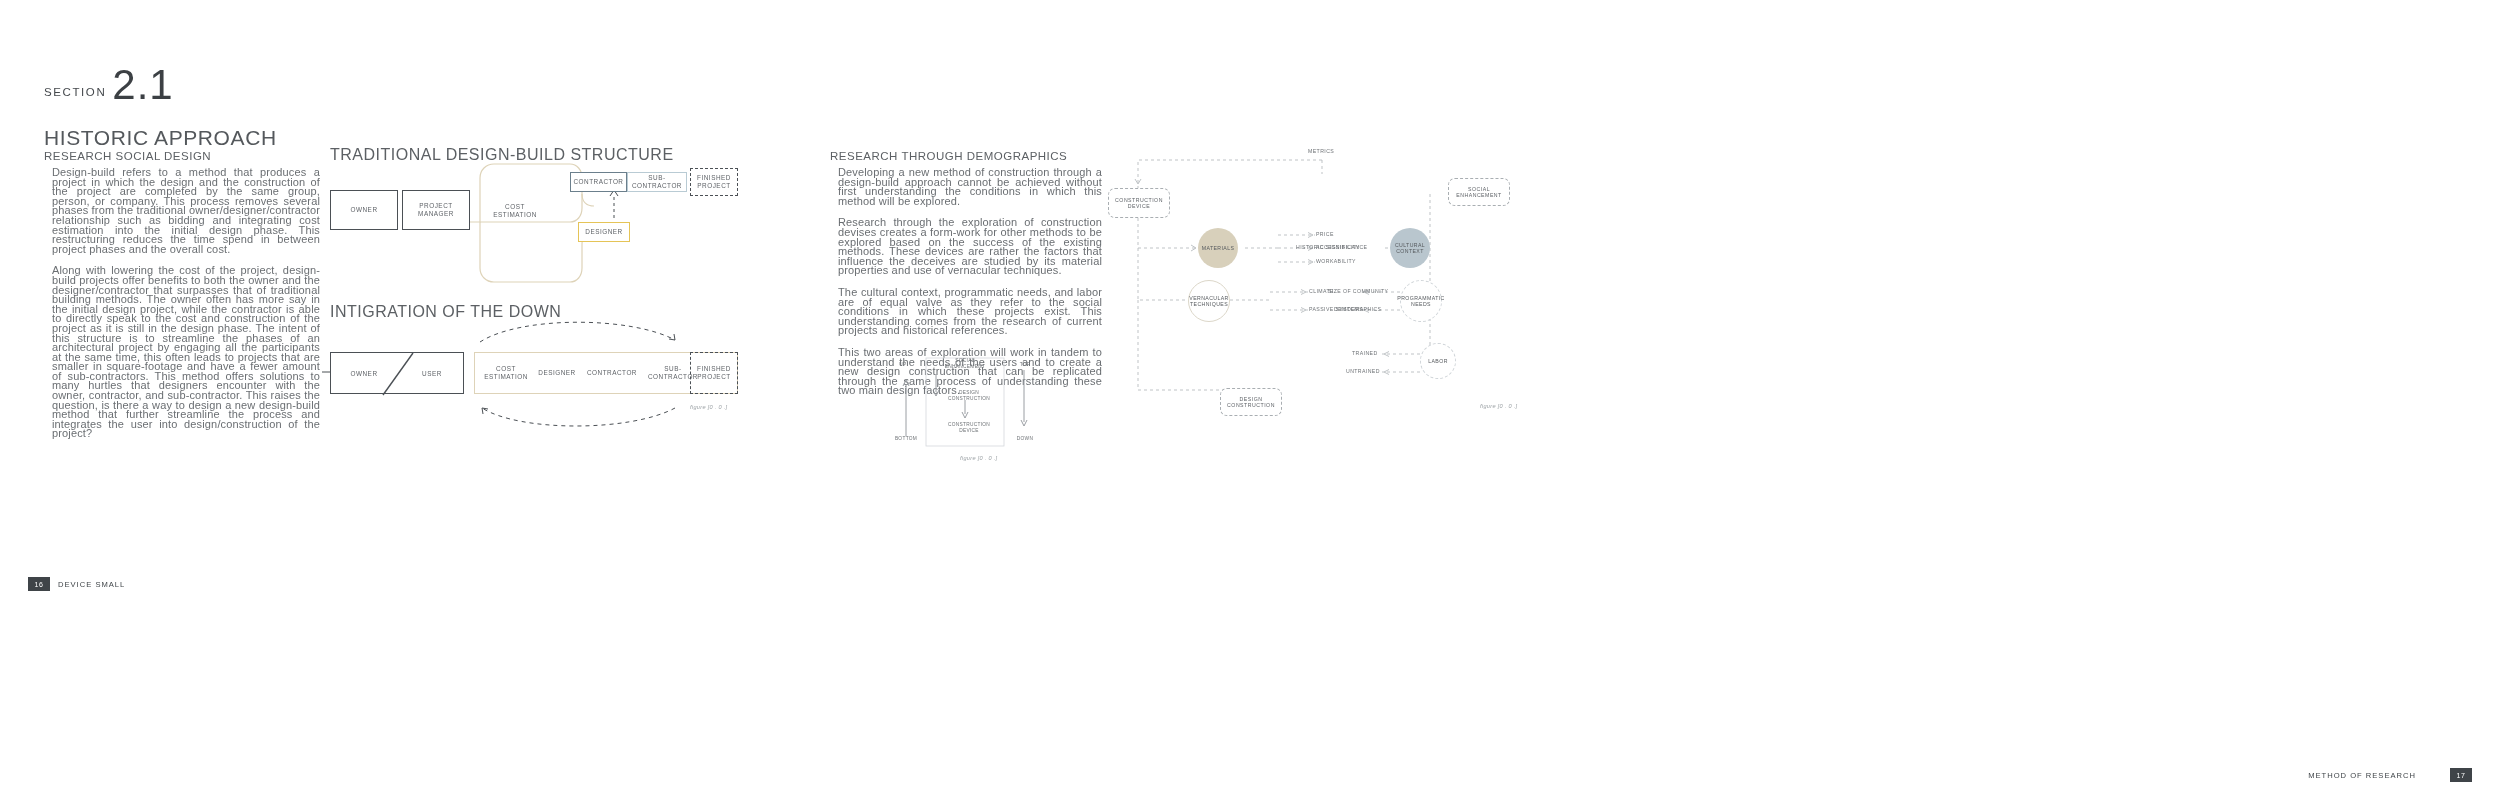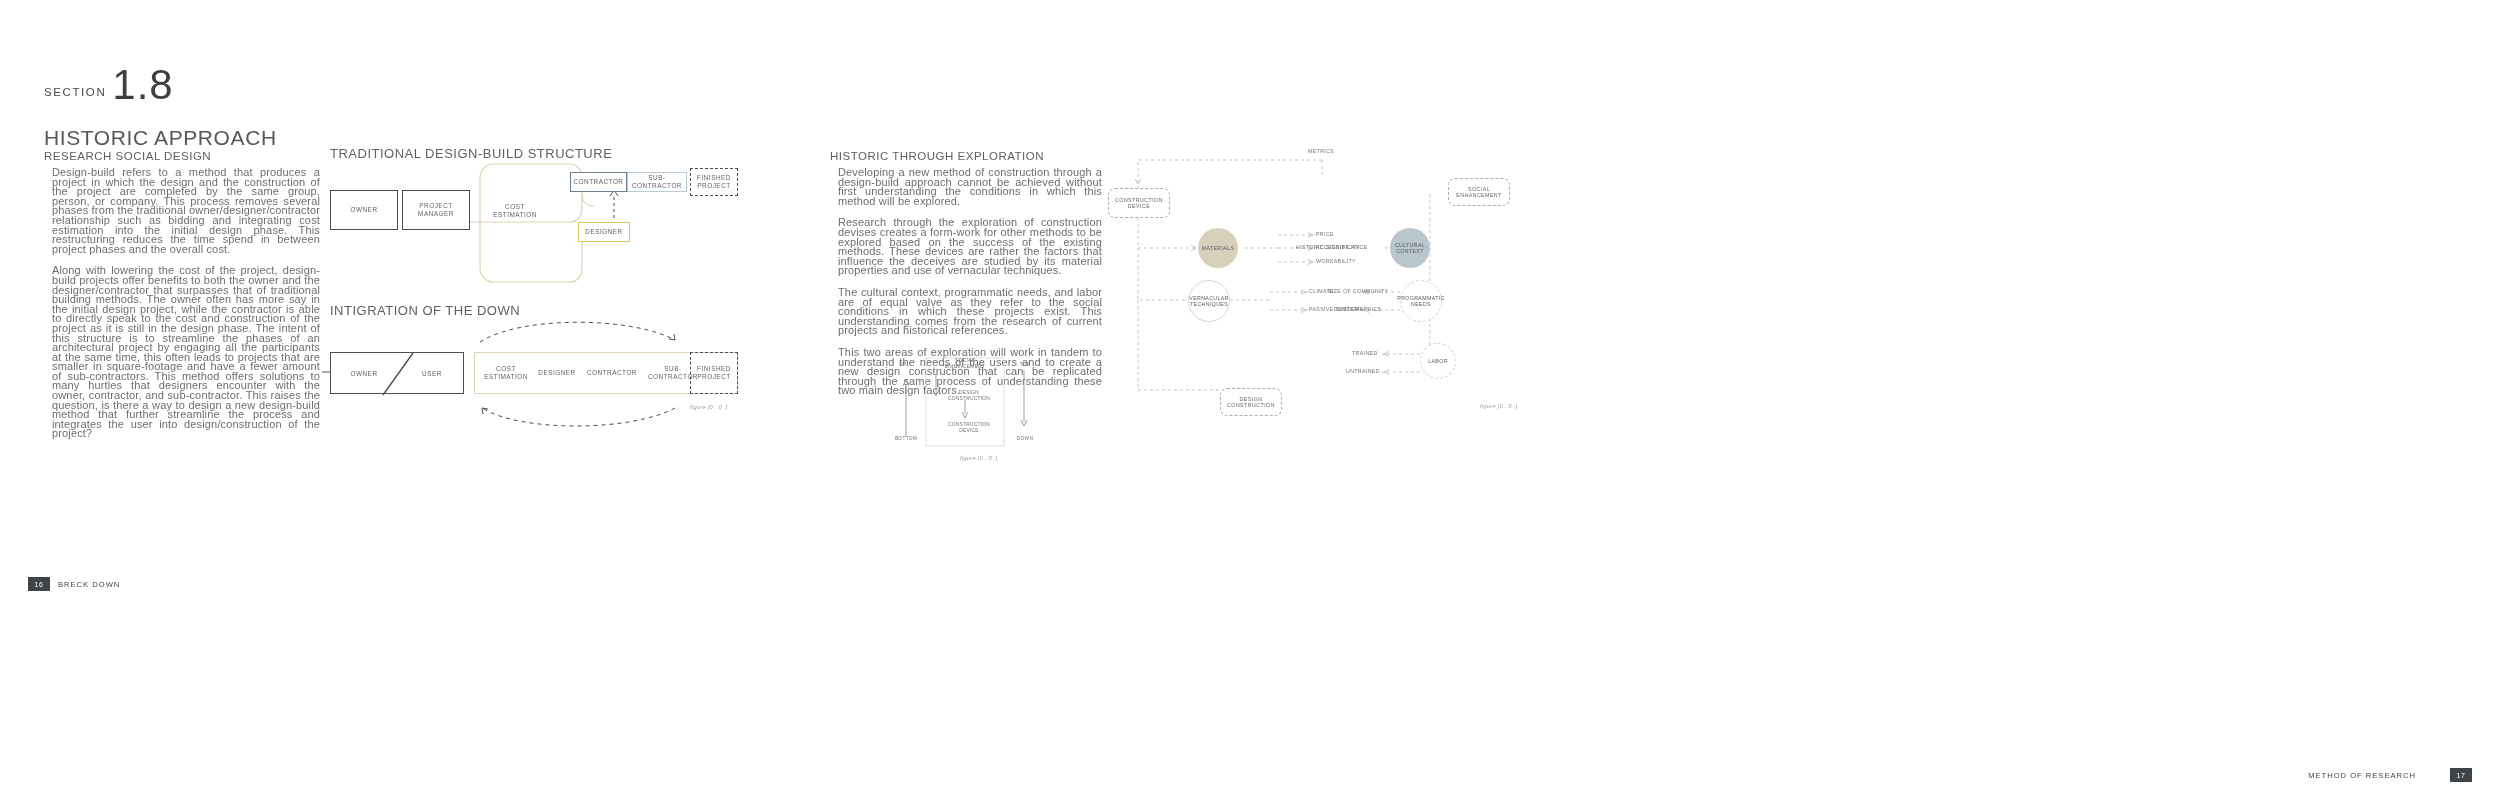--- a/index.html
+++ b/index.html
@@ -11,21 +11,21 @@
   .section-mark{position:absolute;left:44px;top:68px;display:flex;align-items:flex-end;}
   .section-word{font-size:11.5px;letter-spacing:1.6px;color:#44484c;padding-bottom:4px;}
   .section-num{font-size:42px;font-weight:300;color:#3c4044;line-height:0.82;margin-left:6px;letter-spacing:1px;}
 
   .h-main{position:absolute;left:44px;top:126px;font-size:21px;letter-spacing:0.6px;color:#54585c;font-weight:400;}
   .h-sub{position:absolute;left:44px;top:150px;font-size:11.5px;letter-spacing:0.5px;color:#5c6064;}
 
   .col-body{position:absolute;left:44px;top:168px;width:276px;}
   .col-body p{margin:0 0 12px 8px;font-size:11px;line-height:9.6px;text-align:justify;color:#6a6e72;letter-spacing:0.15px;}
 
-  .diag-title{position:absolute;font-size:13px;letter-spacing:0.5px;color:#5c6064;}
+  .diag-title{position:absolute;font-size:16px;letter-spacing:0.5px;color:#5c6064;}
   .fig-cap{position:absolute;font-size:5.6px;font-style:italic;color:#9aa0a4;letter-spacing:0.3px;}
 
   
   .d1{position:absolute;left:330px;top:160px;width:420px;height:120px;}
   .box{position:absolute;box-sizing:border-box;display:flex;align-items:center;justify-content:center;text-align:center;font-size:6.4px;letter-spacing:0.5px;color:#5e6267;line-height:8px;}
   .bx-dark{border:1.4px solid #4b5055;background:#fff;}
   .bx-blue{border:1.4px solid #6b7f8c;background:#fff;}
   .bx-lblue{border:1.2px solid #b9cbd4;background:#fff;}
   .bx-tan{border:1.2px solid #ded3b8;background:#fff;}
   .bx-yellow{border:1.3px solid #e5c457;background:#fff;}
@@ -59,21 +59,21 @@
 </style>
 </head>
 <body>
 
 <div class="spread">
 
   <div class="page">
 
     <div class="section-mark">
       <span class="section-word">SECTION</span>
-      <span class="section-num">1.8</span>
+      <span class="section-num">2.1</span>
     </div>
 
     <div class="h-main">HISTORIC APPROACH</div>
     <div class="h-sub">RESEARCH SOCIAL DESIGN</div>
 
     <div class="col-body">
       <p>Design-build refers to a method that produces a project in which the design and the construction of the project are completed by the same group, person, or company. This process removes several phases from the traditional owner/designer/contractor relationship such as bidding and integrating cost estimation into the initial design phase. This restructuring reduces the time spend in between project phases and the overall cost.</p>
       <p>Along with lowering the cost of the project, design-build projects offer benefits to both the owner and the designer/contractor that surpasses that of traditional building methods. The owner often has more say in the initial design project, while the contractor is able to directly speak to the cost and construction of the project as it is still in the design phase. The intent of this structure is to streamline the phases of an architectural project by engaging all the participants at the same time, this often leads to projects that are smaller in square-footage and have a fewer amount of sub-contractors. This method offers solutions to many hurtles that designers encounter with the owner, contractor, and sub-contractor. This raises the question, is there a way to design a new design-build method that further streamline the process and integrates the user into design/construction of the project?</p>
     </div>
 
@@ -127,31 +127,31 @@
       <div class="plain" style="left:202px;top:42px;width:50px;height:22px;">DESIGNER</div>
       <div class="plain" style="left:254px;top:42px;width:56px;height:22px;">CONTRACTOR</div>
       <div class="plain" style="left:312px;top:42px;width:62px;height:22px;">SUB-CONTRACTOR</div>
       <div class="box bx-dash" style="left:360px;top:32px;width:48px;height:42px;white-space:pre-line;background:transparent;">FINISHED
 PROJECT</div>
     </div>
 
     <div class="fig-cap" style="left:690px;top:404px;">figure [0 . 0 .]</div>
 
     <div class="footbar" style="left:28px;width:22px;">16</div>
-    <div class="footname" style="left:58px;">BRECK DOWN</div>
+    <div class="footname" style="left:58px;">DEVICE SMALL</div>
   </div>
 
   <div class="page">
 
     <div class="r-h-sub" style="left:0px;left:-420px;"></div>
 
     <div style="position:absolute;left:-420px;"></div>
 
     <div style="position:absolute;left:0;top:0;width:1250px;height:809px;">
-      <div class="h-sub" style="left:-420px;top:150px;">HISTORIC THROUGH EXPLORATION</div>
+      <div class="h-sub" style="left:-420px;top:150px;">RESEARCH THROUGH DEMOGRAPHICS</div>
 
       <div class="col-body" style="left:-420px;top:168px;width:272px;">
         <p>Developing a new method of construction through a design-build approach cannot be achieved without first understanding the conditions in which this method will be explored.</p>
         <p>Research through the exploration of construction devises creates a form-work for other methods to be explored based on the success of the existing methods. These devices are rather the factors that influence the deceives are studied by its material properties and use of vernacular techniques.</p>
         <p>The cultural context, programmatic needs, and labor are of equal valve as they refer to the social conditions in which these projects exist. This understanding comes from the research of current projects and historical references.</p>
         <p>This two areas of exploration will work in tandem to understand the needs of the users and to create a new design construction that can be replicated through the same process of understanding these two main design factors.</p>
       </div>
 
       <div class="expl" style="left:-150px;top:140px;width:420px;height:290px;">
         <div class="nodelabel" style="left:208px;top:8px;">METRICS</div>

